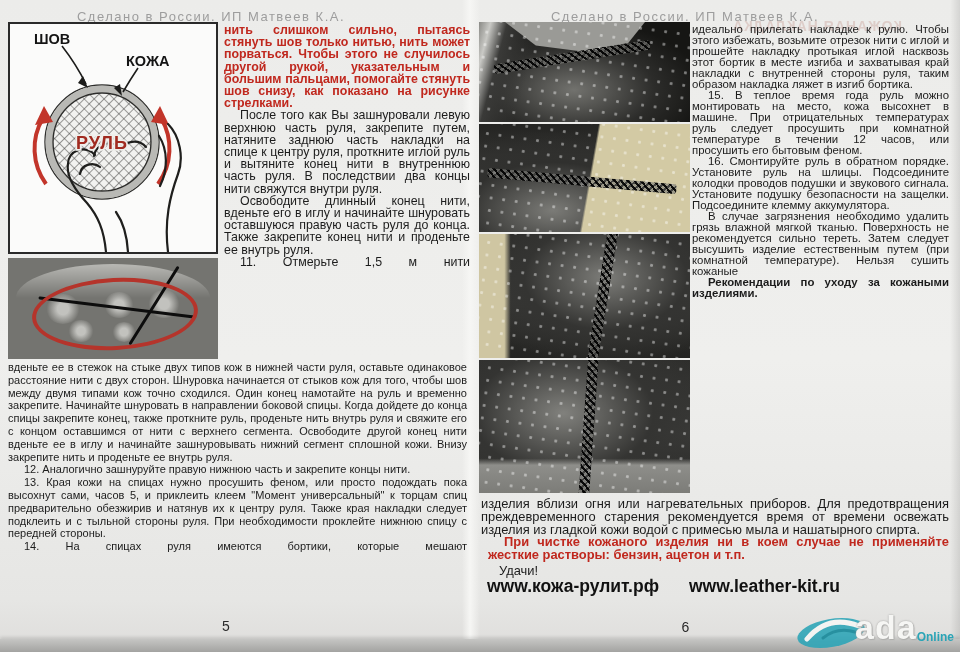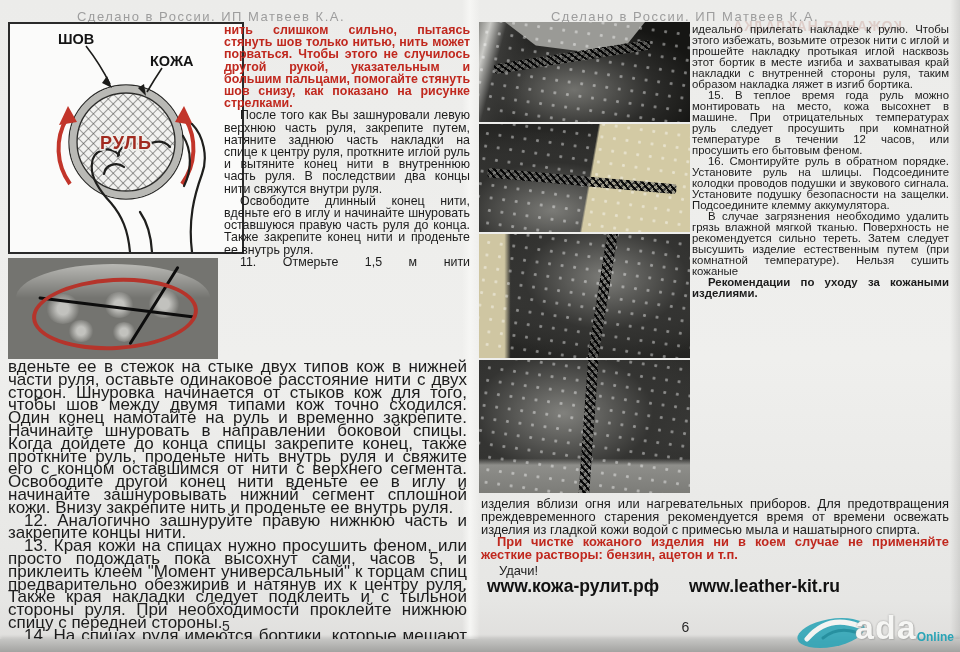--- a/index.html
+++ b/index.html
@@ -21,32 +21,32 @@
   .hdr{position:absolute;top:9px;text-align:center;color:#9d9d9d;font-size:13px;
     font-weight:normal;letter-spacing:1.5px;white-space:nowrap;}
 
   
   p{margin:0;}
   .j{text-align:justify;}
   .ind{text-indent:16px;}
   .spread{text-align:justify;-moz-text-align-last:justify;text-align-last:justify;}
   .colL{position:absolute;left:218px;top:24px;width:246px;font-size:12.4px;line-height:12.2px;}
   .colL .red{color:#c0281e;font-weight:bold;}
-  .bottomL{position:absolute;left:2px;top:361px;width:459px;font-size:17px;line-height:12.8px;}
+  .bottomL{position:absolute;left:2px;top:361px;width:459px;font-size:11px;line-height:12.8px;}
   .colR{position:absolute;left:214px;top:24px;width:257px;font-size:11.4px;line-height:11.0px;}
   .colR .bold{font-weight:bold;}
   .bottomR{position:absolute;left:3px;top:498px;width:468px;font-size:12.9px;line-height:12.8px;}
-  .bottomR .red{color:#c0281e;font-weight:bold;}
+  .bottomR .red{color:#c0281e;font-weight:bold;margin-left:7px;}
   .luck{margin-top:3px;padding-left:18px;}
   .urls{display:flex;gap:30px;padding-left:6px;margin-top:2px;font-size:17.5px;font-weight:bold;color:#111;}
   .pagenum{position:absolute;text-align:center;font-size:14px;color:#2a2a2a;}
 
   
-  .diagram-box{position:absolute;left:2px;top:22px;width:236px;height:232px;
-    background:#fbfbfa;border:2px solid #2a2a2a;box-sizing:border-box;padding-left:24px;}
+  .diagram-box{position:absolute;left:2px;top:22px;width:210px;height:232px;
+    background:#fbfbfa;border:2px solid #2a2a2a;box-sizing:border-box;}
   
   .photo-inner{position:absolute;left:2px;top:258px;width:210px;height:101px;overflow:hidden;
     background:
       radial-gradient(50px 22px at 4% 4%, #d8d0ae 60%, rgba(0,0,0,0) 62%),
       radial-gradient(55px 22px at 97% 3%, #d8d0ae 60%, rgba(0,0,0,0) 62%),
       radial-gradient(260px 150px at 50% 120%, #7e7e7a 0%, #6c6c68 55%, #55555之1 100%),
       linear-gradient(180deg,#c9c9c5 0%,#a2a29e 10%,#848480 24%,#707
       06c 60%,#626260 100%);
     background-color:#75756ف f;}
   .photo-inner{background:

